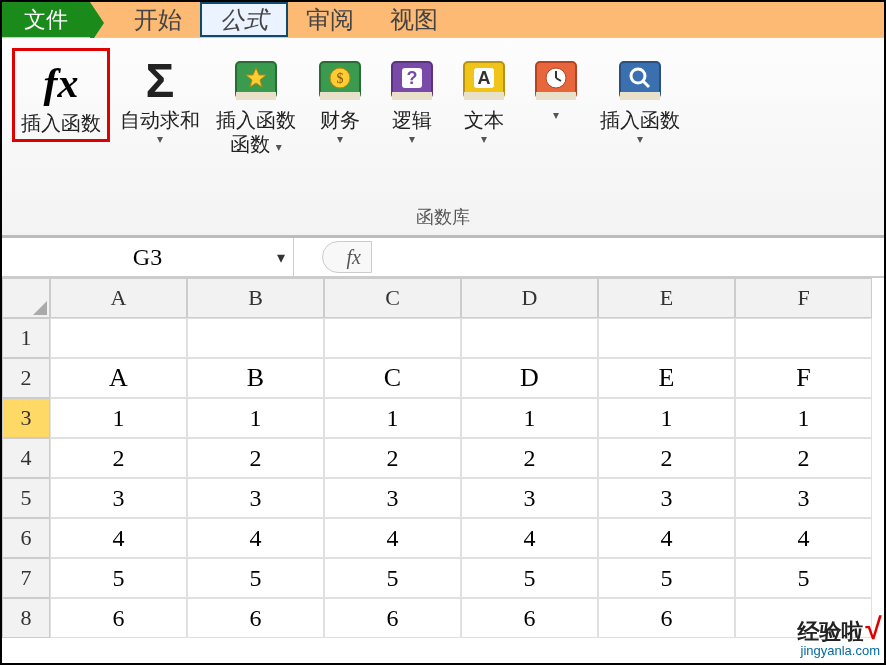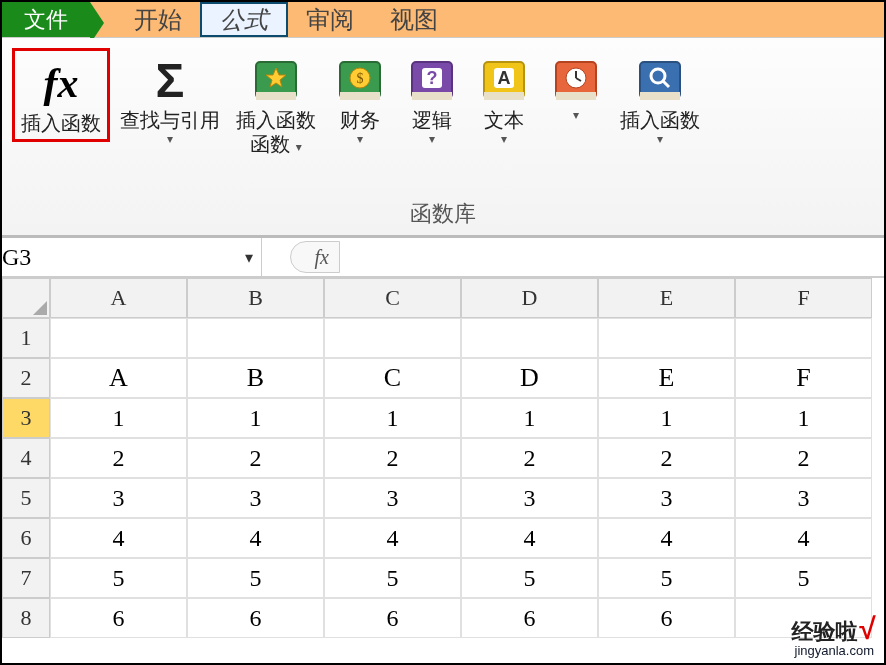--- a/index.html
+++ b/index.html
@@ -91,35 +91,36 @@
     .ribbon-btn.highlighted {
       border: 3px solid #e00000;
     }
     .fx-icon { font-family: "Times New Roman", serif; font-style: italic; font-size: 42px; font-weight: bold; color: #000; }
     .sigma-icon { font-size: 48px; font-weight: bold; color: #222; }
     .group-label {
       position: absolute;
       bottom: 6px;
       left: 50%;
       transform: translateX(-50%);
-      font-size: 22px;
+      font-size: 18px;
       color: #555;
     }
     
     .formula-row {
       display: flex;
       align-items: center;
       height: 40px;
       border-bottom: 2px solid #ccc;
     }
     .name-box {
-      width: 260px;
+      width: 292px;
       height: 100%;
       display: flex;
       align-items: center;
+      justify-content: center;
       border-right: 1px solid #ccc;
       font-size: 24px;
       font-family: "Times New Roman", serif;
       position: relative;
     }
     .name-box .nb-dropdown {
       position: absolute;
       right: 8px;
       font-size: 16px;
       color: #333;
@@ -193,28 +194,28 @@
       font-size: 24px;
       font-family: "Times New Roman", serif;
       color: #000;
     }
     .sheet .cell.dataletter { font-size: 26px; }
     
     svg.book { width: 52px; height: 52px; }
     
     .watermark {
       position: absolute;
-      right: 10px;
+      right: 4px;
       bottom: 6px;
       text-align: right;
       line-height: 1;
     }
     .watermark .wm-top { font-size: 22px; font-weight: bold; font-family: "Microsoft YaHei",sans-serif; color:#222; }
     .watermark .wm-top .check { color:#e00000; font-style: italic; font-size: 30px; }
-    .watermark .wm-bottom { font-size: 13px; color:#0f172a; font-family: Arial,sans-serif; }
+    .watermark .wm-bottom { font-size: 13px; color:#0369a1; font-family: Arial,sans-serif; }
   </style>
 </head>
 <body>
 
 <div class="tab-bar">
   <div class="tab file">文件</div>
   <div class="tab first-after-file">开始</div>
   <div class="tab highlighted">公式</div>
   <div class="tab">审阅</div>
   <div class="tab">视图</div>
@@ -227,21 +228,21 @@
       <div class="icon-slot">
           <span class="fx-icon">fx</span>
         </div>
       <div class="label">插入函数</div>
     </div>
 
     <div class="ribbon-btn">
       <div class="icon-slot">
           <span class="sigma-icon">Σ</span>
         </div>
-      <div class="label"><span>查找与引用</span></div>
+      <div class="label"><span>自动求和</span></div>
       <div class="dropdown-arrow">▾</div>
     </div>
 
     <div class="ribbon-btn">
       <div class="icon-slot">
         <svg class="book" viewBox="0 0 52 52">
             <rect x="6" y="8" width="40" height="36" rx="4" fill="#3a9b4f" stroke="#2a6b35" stroke-width="2"></rect>
             <rect x="6" y="38" width="40" height="8" fill="#e8e0c8"></rect>
             <polygon points="26,14 29,21 36,21 30,26 32,33 26,29 20,33 22,26 16,21 23,21" fill="#ffcc33" stroke="#b8860b"></polygon>
           </svg>

